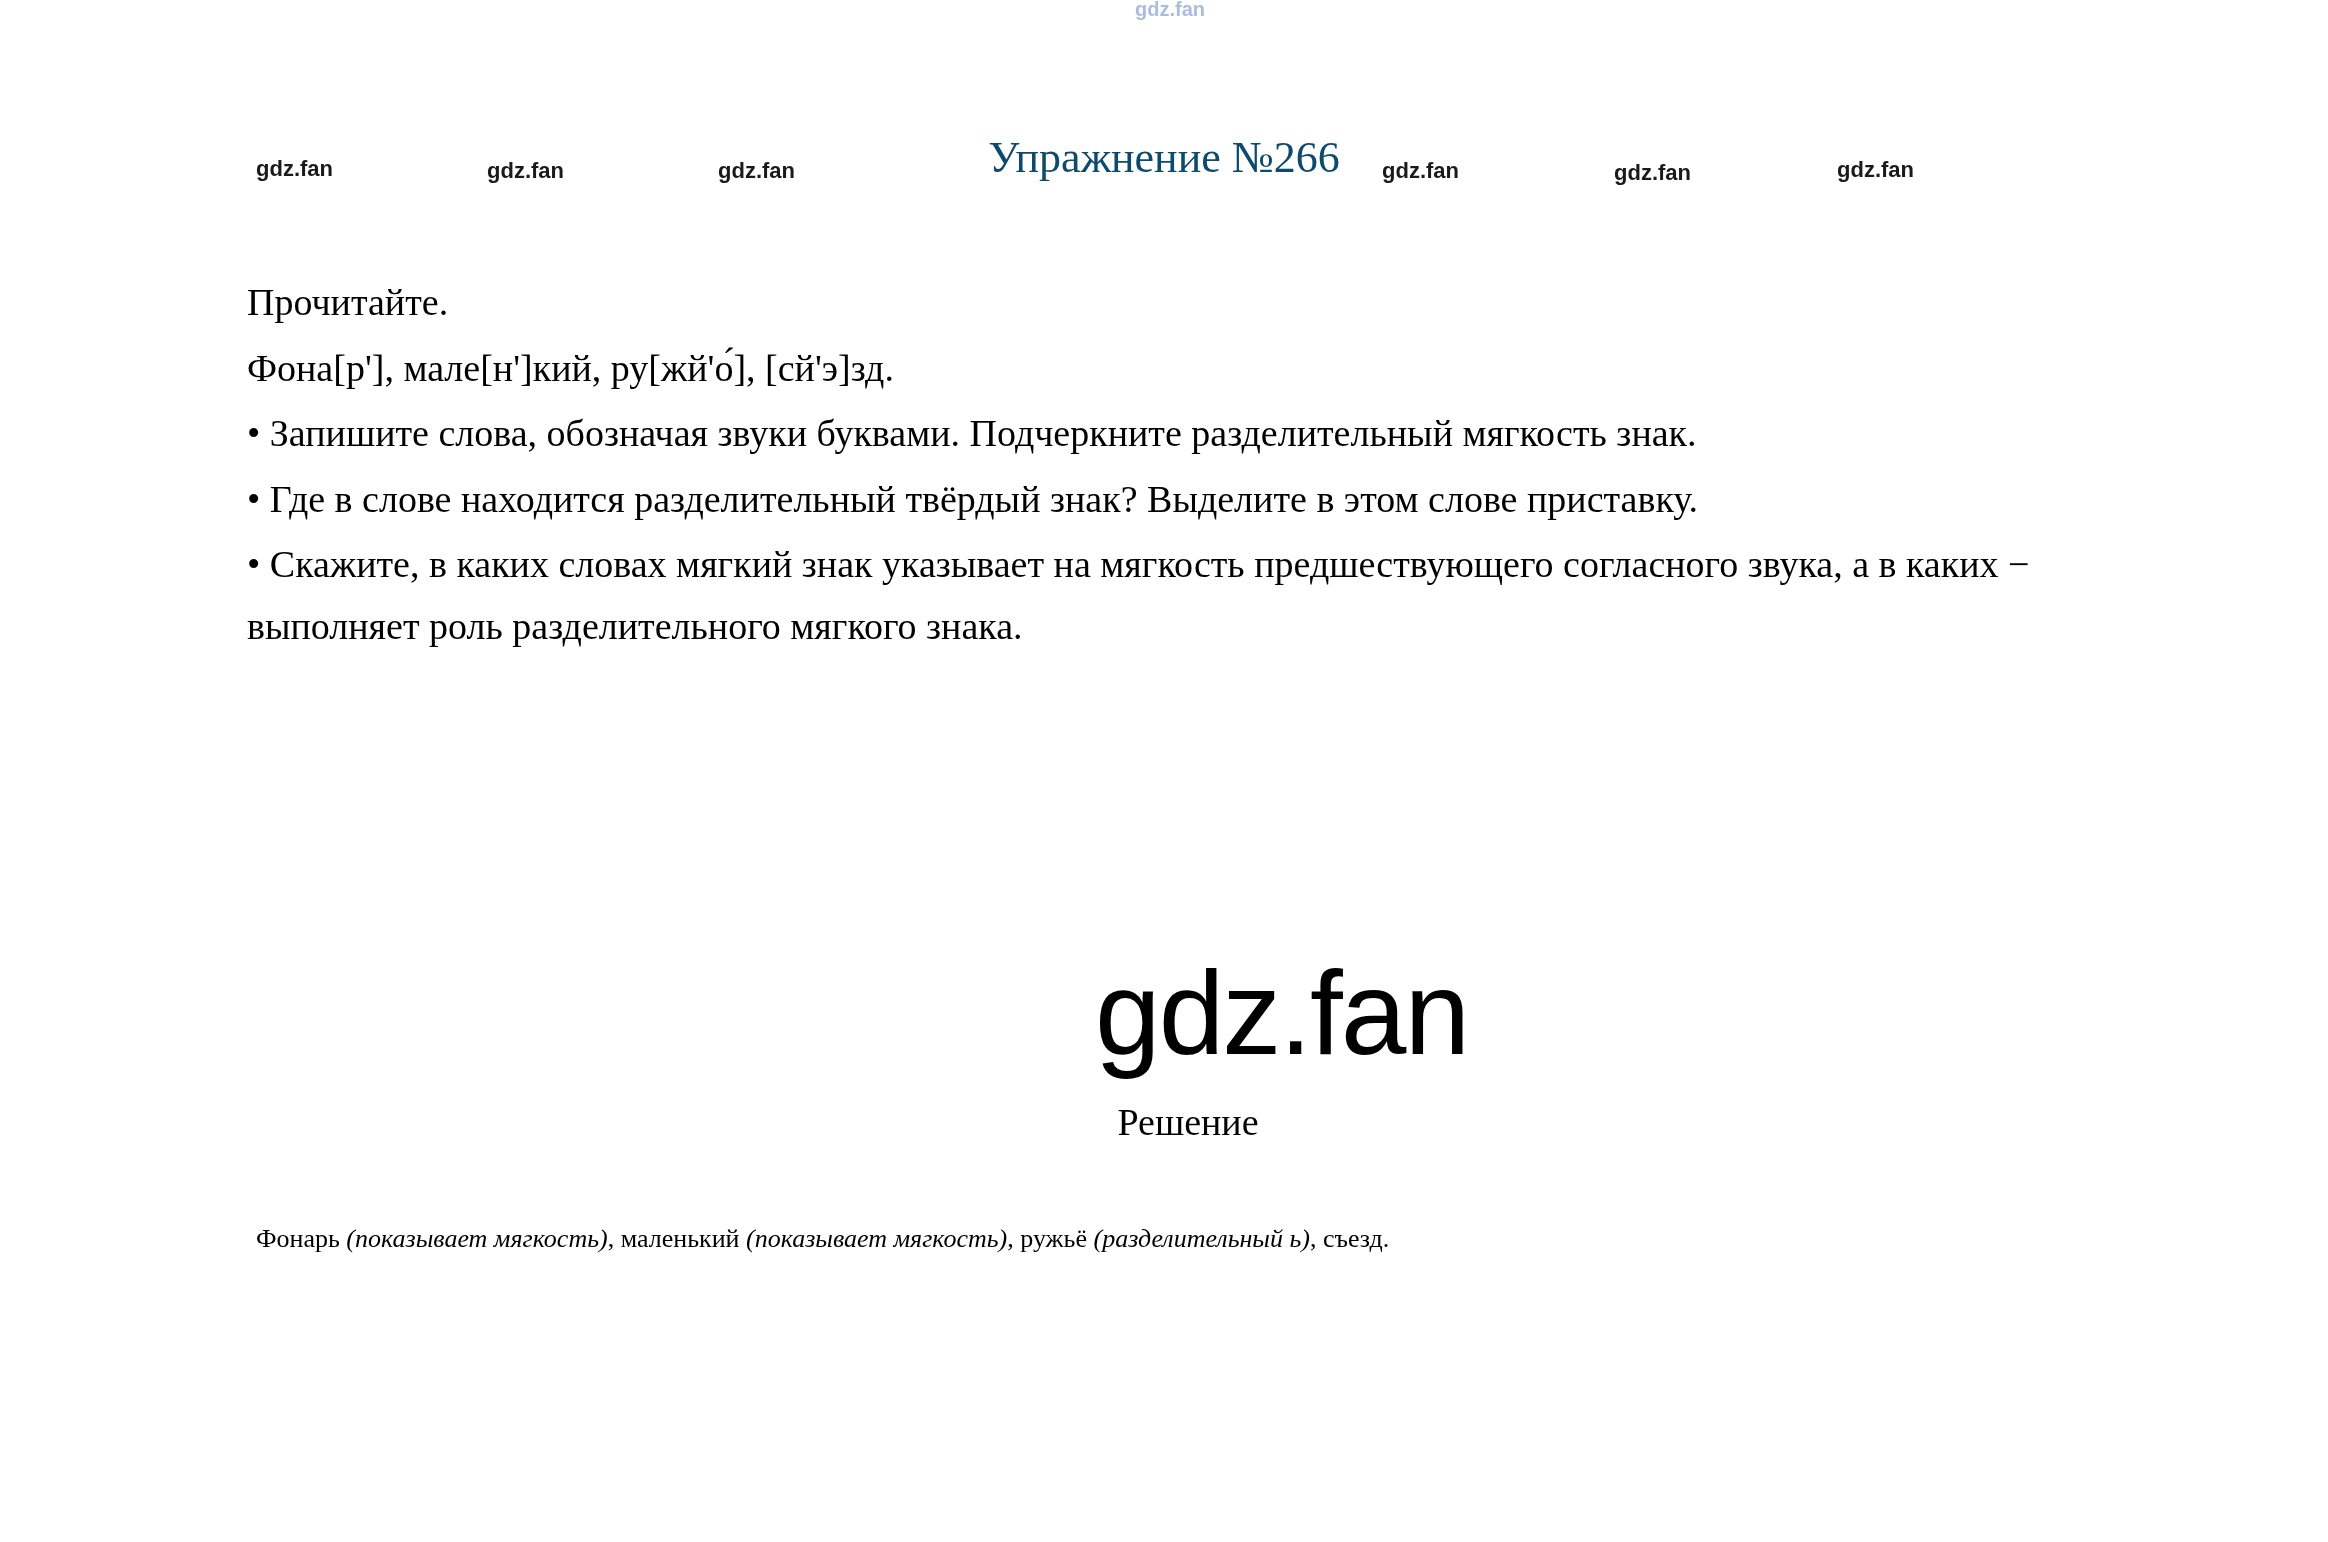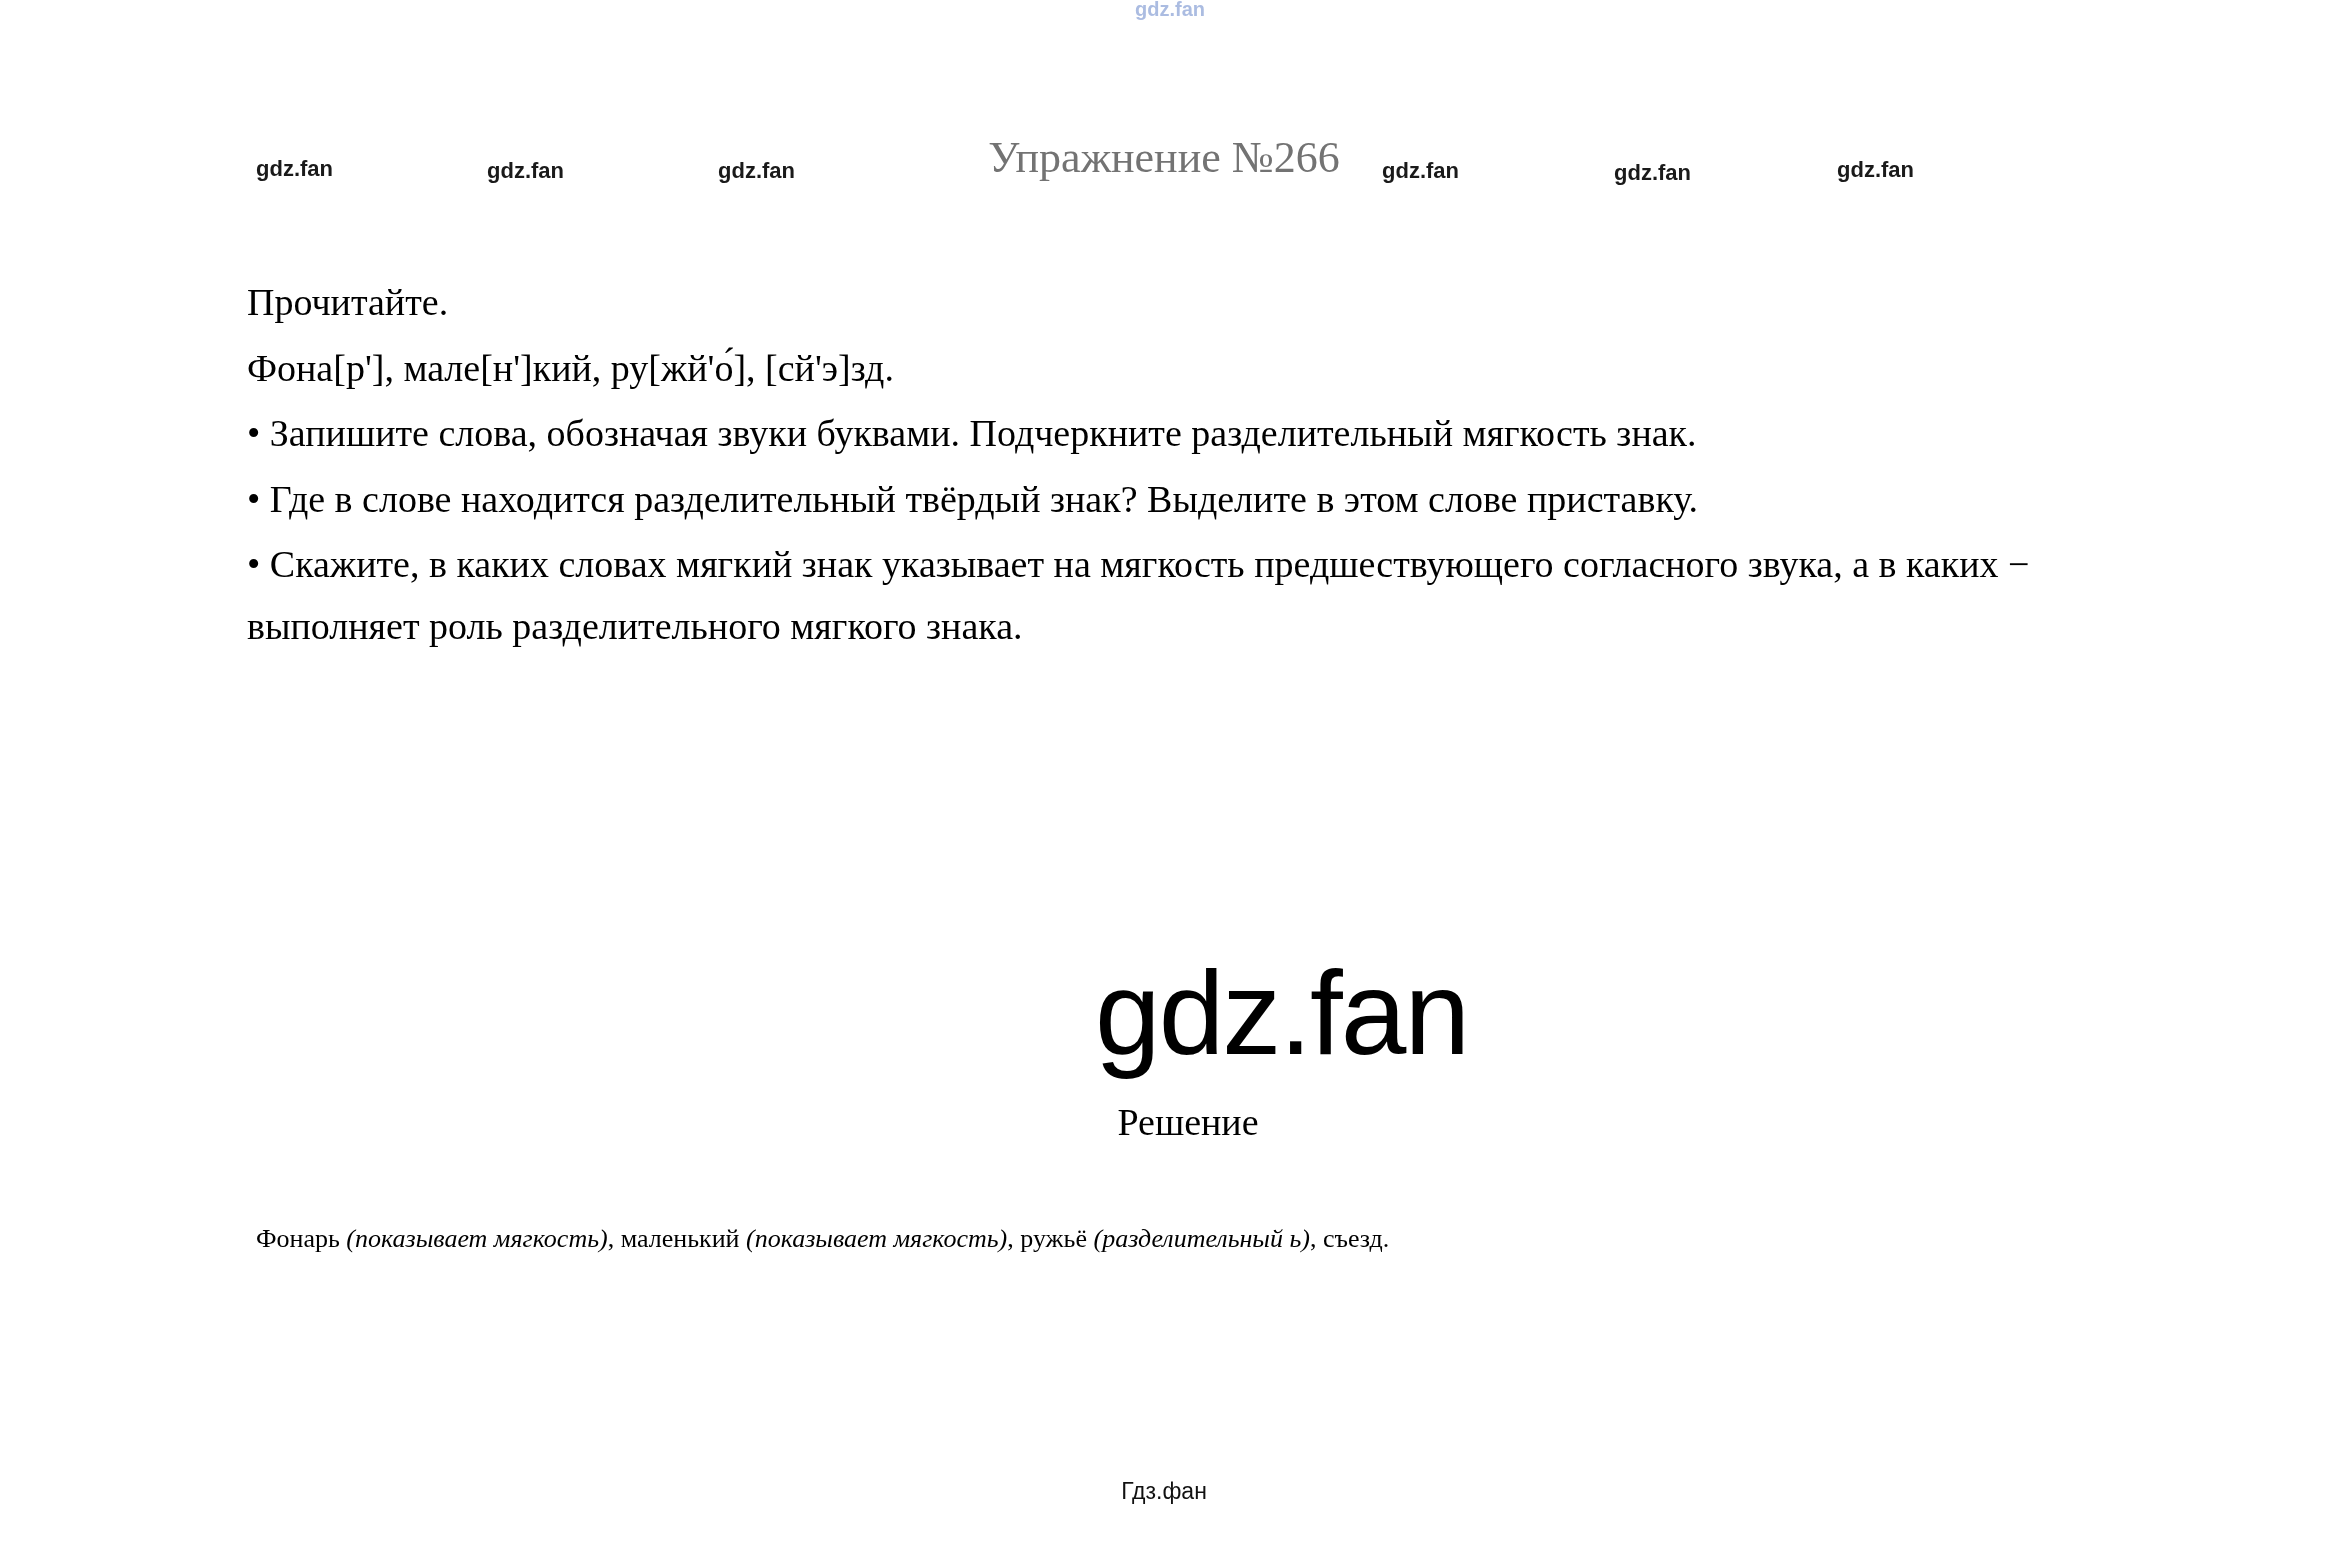--- a/index.html
+++ b/index.html
@@ -65,21 +65,21 @@
 
   
   .title {
     position: absolute;
     left: 0;
     right: 0;
     top: 132px;
     text-align: center;
     font-family: "Liberation Serif", serif;
     font-size: 44px;
-    color: #737373;
+    color: #0c4a6e;
     white-space: nowrap;
   }
 
   
   .content {
     position: absolute;
     left: 247px;
     top: 272px;
     width: 1800px;
     font-size: 38px;
@@ -138,15 +138,14 @@
 
   <div class="wm-big">gdz.fan</div>
 
   <div class="solution-head">Решение</div>
 
   <div class="answer">
     <p><span>Фонарь</span> <span class="em">(показывает мягкость)</span><span>, </span><span>маленький</span> <span class="em">(показывает мягкость)</span><span>,</span>
     <span>ружьё</span> <span class="em">(разделительный ь)</span><span>, </span><span>съезд.</span></p>
   </div>
 
-  <div class="wm-footer">Гдз.фан</div>
 
 </div>
 
 </body></html>

